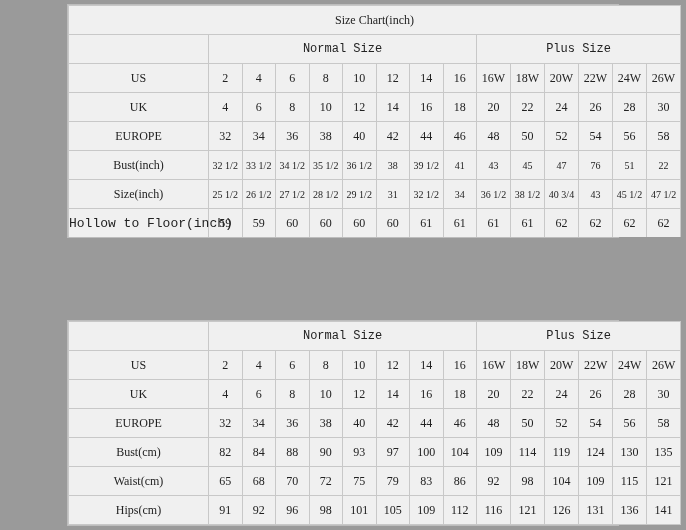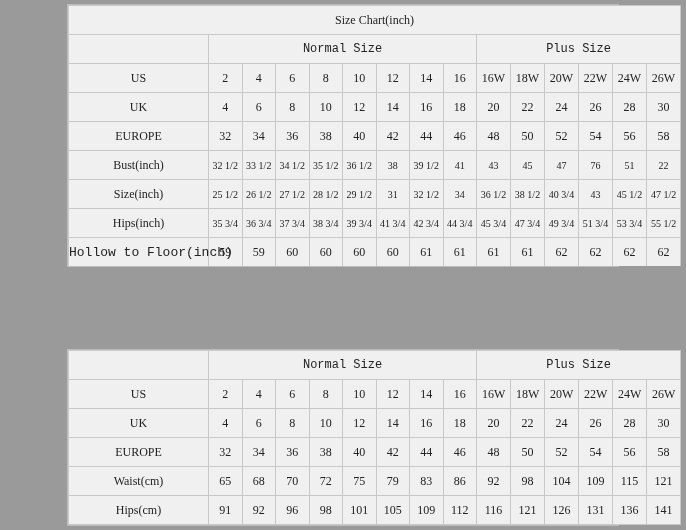--- a/index.html
+++ b/index.html
@@ -203,37 +203,20 @@
           <td class="val small">32 1/2</td>
           <td class="val small">34</td>
           <td class="val small">36 1/2</td>
           <td class="val small">38 1/2</td>
           <td class="val small">40 3/4</td>
           <td class="val small">43</td>
           <td class="val small">45 1/2</td>
           <td class="val small last-col">47 1/2</td>
         </tr>
 
-        <tr>
-          <td class="row-label">Hips(inch)</td>
-          <td class="val small">35 3/4</td>
-          <td class="val small">36 3/4</td>
-          <td class="val small">37 3/4</td>
-          <td class="val small">38 3/4</td>
-          <td class="val small">39 3/4</td>
-          <td class="val small">41 3/4</td>
-          <td class="val small">42 3/4</td>
-          <td class="val small">44 3/4</td>
-          <td class="val small">45 3/4</td>
-          <td class="val small">47 3/4</td>
-          <td class="val small">49 3/4</td>
-          <td class="val small">51 3/4</td>
-          <td class="val small">53 3/4</td>
-          <td class="val small last-col">55 1/2</td>
-        </tr>
 
         <tr class="last-row">
           <td class="row-label long">Hollow to Floor(inch)</td>
           <td class="val">59</td>
           <td class="val">59</td>
           <td class="val">60</td>
           <td class="val">60</td>
           <td class="val">60</td>
           <td class="val">60</td>
           <td class="val">61</td>
@@ -322,20 +305,37 @@
           <td class="val">44</td>
           <td class="val">46</td>
           <td class="val">48</td>
           <td class="val">50</td>
           <td class="val">52</td>
           <td class="val">54</td>
           <td class="val">56</td>
           <td class="val last-col">58</td>
         </tr>
 
+        <tr>
+          <td class="row-label">Bust(cm)</td>
+          <td class="val">82</td>
+          <td class="val">84</td>
+          <td class="val">88</td>
+          <td class="val">90</td>
+          <td class="val">93</td>
+          <td class="val">97</td>
+          <td class="val">100</td>
+          <td class="val">104</td>
+          <td class="val">109</td>
+          <td class="val">114</td>
+          <td class="val">119</td>
+          <td class="val">124</td>
+          <td class="val">130</td>
+          <td class="val last-col">135</td>
+        </tr>
 
         <tr>
           <td class="row-label">Waist(cm)</td>
           <td class="val">65</td>
           <td class="val">68</td>
           <td class="val">70</td>
           <td class="val">72</td>
           <td class="val">75</td>
           <td class="val">79</td>
           <td class="val">83</td>

